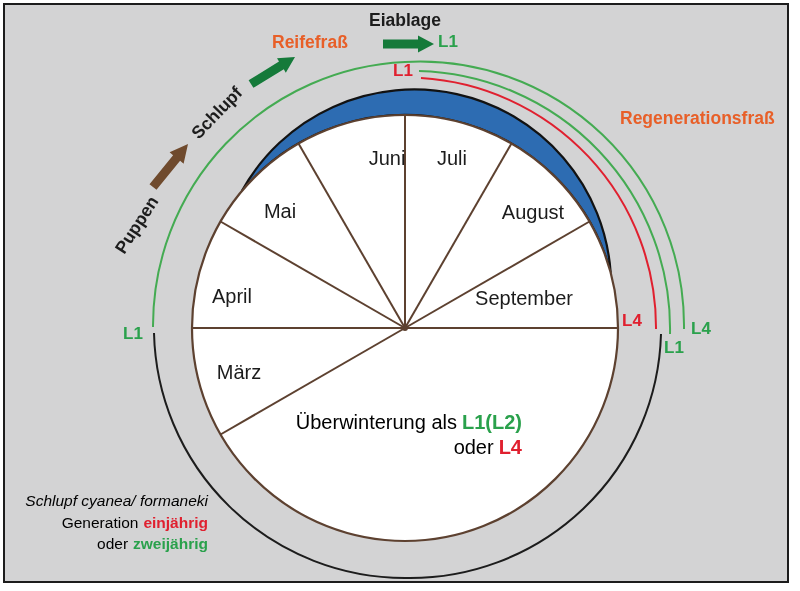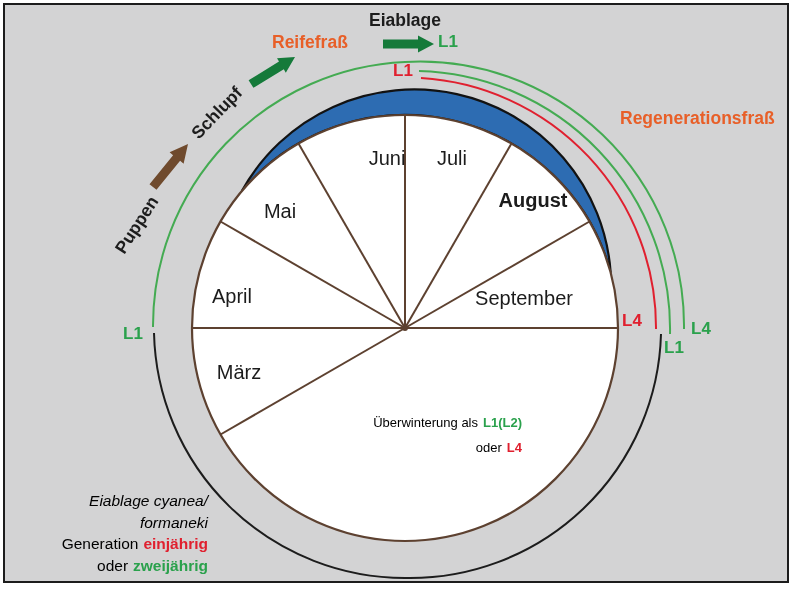--- a/index.html
+++ b/index.html
@@ -14,21 +14,21 @@
   svg{position:absolute;left:0;top:0;}
   .label{position:absolute;white-space:nowrap;color:var(--black);}
   .month{font-size:20px;transform:translate(-50%,-50%);}
   .stage{font-size:17.5px;font-weight:bold;}
   .rot{transform:translate(-50%,-50%) rotate(var(--r));}
   .orange{color:var(--orange);}
   .green{color:var(--green);}
   .red{color:var(--red);}
   .lmark{font-size:17px;font-weight:bold;}
   #center-text{position:absolute;right:278px;top:410px;text-align:right;
-               font-size:13px;line-height:25px;margin-left:37px;}
+               font-size:20px;line-height:25px;margin-left:37px;}
   #center-text b{font-weight:bold;}
   #legend{position:absolute;left:22px;top:490px;width:186px;text-align:right;
           font-size:15.5px;line-height:21.5px;}
   #legend .t{font-weight:bold;}
   #legend .sp{font-style:italic;}
   .pre{margin-right:5px;}
   
   .wheel{fill:#ffffff;stroke:var(--brown_line);stroke-width:2.2;}
   .spoke{stroke:var(--brown_line);stroke-width:2;}
   .crescent{fill:var(--blue_crescent);stroke:#121212;stroke-width:2.2;}
@@ -70,21 +70,21 @@
     <polygon class="arrow-brown" points="149.5,184.2 173.1,155.2 169.6,152.3 188,144 183.6,163.7 180.1,160.8 156.5,189.8"></polygon>
     <polygon class="arrow-green" points="248.6,80.2 279.0,61.6 277.0,58.2 295,57 285.8,72.7 283.8,69.2 253.4,87.8"></polygon>
     <polygon class="arrow-green" points="383,39.5 418,39.5 418,35.5 434,44 418,52.5 418,48.5 383,48.5"></polygon>
   </svg>
 
   <div class="label month" style="left:239px;top:372px;">März</div>
   <div class="label month" style="left:232px;top:296px;">April</div>
   <div class="label month" style="left:280px;top:211px;">Mai</div>
   <div class="label month" style="left:363px;top:158px;margin-left:24px;">Juni</div>
   <div class="label month" style="left:452px;top:158px;">Juli</div>
-  <div class="label month" style="left:533px;top:200px;font-weight:bold;">August</div>
+  <div class="label month" style="left:533px;top:212px;">August</div>
   <div class="label month" style="left:524px;top:298px;">September</div>
 
   <div class="label stage rot" style="left:137px;top:225px;--r:-57deg;">Puppen</div>
   <div class="label stage rot" style="left:217px;top:113px;--r:-46deg;">Schlupf</div>
   <div class="label stage orange" style="left:272px;top:32px;">Reifefraß</div>
   <div class="label stage" style="left:369px;top:10px;">Eiablage</div>
   <div class="label stage orange" style="left:620px;top:108px;">Regenerationsfraß</div>
 
   <div class="label lmark green" style="left:438px;top:32px;">L1</div>
   <div class="label lmark red" style="left:393px;top:61px;">L1</div>
@@ -96,21 +96,21 @@
   <div id="center-text">
     <div>
       <span class="pre">Überwinterung als</span><b class="green">L1(L2)</b>
     </div>
     <div>
       <span class="pre">oder</span><b class="red">L4</b>
     </div>
   </div>
 
   <div id="legend">
-    <div class="sp">Eiablage cyanea/ formaneki</div>
+    <div class="sp">Schlupf cyanea/ formaneki</div>
     <div>
       <span class="pre">Generation</span><b class="red">einjährig</b>
     </div>
     <div>
       <span class="pre">oder</span><b class="green">zweijährig</b>
     </div>
   </div>
 </div>
 
 </body></html>

